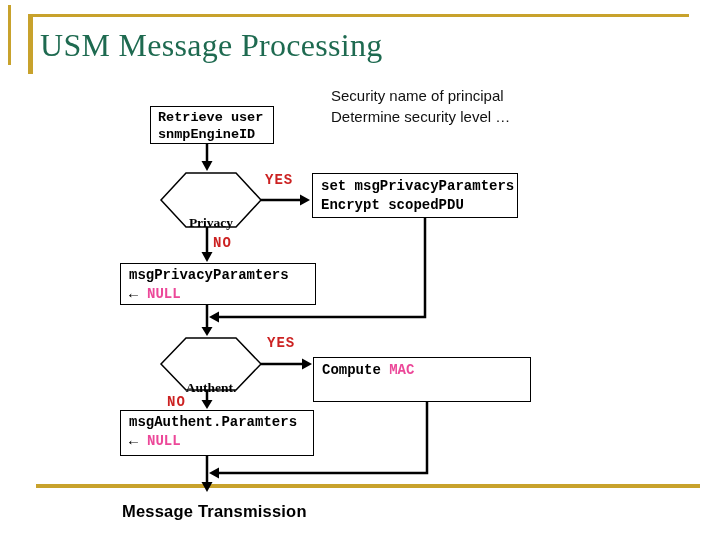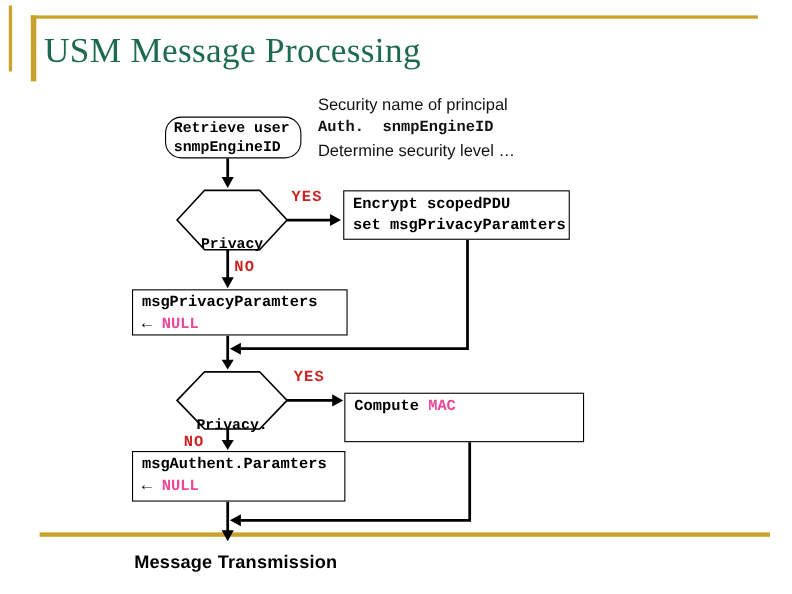--- a/index.html
+++ b/index.html
@@ -12,39 +12,39 @@
   .left-accent{left:8px;top:5px;width:3px;height:60px;background:#C8A22C;}
   .title-rule-top{left:28px;top:14px;width:661px;height:3px;background:#C8A22C;}
   .title-accent{left:28px;top:14px;width:5px;height:60px;background:#C8A22C;}
   .slide-title{
     left:40px;top:27px;font-family:"Liberation Serif", serif;
     font-size:32px;letter-spacing:0.3px;color:#1E6A50;font-weight:400;white-space:pre;text-align:right;
   }
   
   .note{left:289px;top:85px;line-height:21px;font-size:15px;color:#111;}
   .note .mono-line{font-family:"Liberation Mono","DejaVu Sans Mono",monospace;font-weight:700;font-size:14px;white-space:pre;}
-  .note div{white-space:pre;}
+  .note div{white-space:pre;margin-left:42px;}
   
   .fbox{
     box-sizing:border-box;background:#fff;border:1.5px solid #000;
     font-family:"Liberation Mono","DejaVu Sans Mono",monospace;font-weight:700;
     color:#000;
   }
   .fbox div{white-space:pre;}
-  .box-retrieve{left:150px;top:106px;width:124px;height:38px;padding:2px 0 0 7px;font-size:13.5px;line-height:17px;border-radius:15px;}
+  .box-retrieve{left:150px;top:106px;width:124px;height:38px;padding:2px 0 0 7px;font-size:13.5px;line-height:17px;}
   .box-encrypt {left:312px;top:173px;width:206px;height:45px;padding:3px 0 0 8px;font-size:14px;line-height:19px;}
   .box-privnull{left:120px;top:263px;width:196px;height:42px;padding:2px 17px 0 8px;font-size:14px;line-height:19px;}
   .box-mac     {left:313px;top:336px;width:218px;height:45px;padding:3px 0 0 8px;font-size:14px;line-height:19px;margin-top:21px;}
   .box-authnull{left:120px;top:410px;width:194px;height:46px;padding:2px 0 0 8px;font-size:14px;line-height:19px;}
   .red{color:#ec4899;}
   .null-arrow{color:#000;font-size:15px;margin-right:9px;}
   
   .hex-label{
     width:100px;text-align:center;
-    font-family:Liberation Mono, monospace;font-weight:700;
+    font-family:Liberation Serif, serif;font-weight:700;
     font-size:13.5px;line-height:18px;color:#000;white-space:pre;
   }
   .hex-privacy{left:161px;top:178px;}
   .hex-authent{left:161px;top:343px;}
   
   .branch-label{
     font-family:"Liberation Mono","DejaVu Sans Mono",monospace;font-weight:700;
     font-size:14px;color:#CC2222;letter-spacing:1px;white-space:pre;
   }
   .yes1{left:265px;top:172px;}
@@ -95,48 +95,47 @@
 
   <polyline points="427,381 427,473 219,473" fill="none" stroke="#000" stroke-width="2.5"></polyline>
   <polygon points="219,467.5 219,478.5 209,473" fill="#000"></polygon>
 
   <line x1="207" y1="456" x2="207" y2="483" stroke="#000" stroke-width="2.5"></line>
   <polygon points="201.5,482 212.5,482 207,492" fill="#000"></polygon>
 </svg>
 
 <div class="abs note">
   <div>Security name of principal</div>
-  <div class="mono-line">Auth.  snmpEngineID</div>
   <div>Determine security level …</div>
 </div>
 
 <div class="abs fbox box-retrieve">
   <div>Retrieve user</div>
   <div>snmpEngineID</div>
 </div>
 
 <div class="abs hex-label hex-privacy">
   <div>Privacy</div>
   <div>Required?</div>
 </div>
 <div class="abs branch-label yes1">YES</div>
 <div class="abs branch-label no1">NO</div>
 
 <div class="abs fbox box-encrypt">
+  <div>set msgPrivacyParamters</div>
   <div>Encrypt scopedPDU</div>
-  <div>set msgPrivacyParamters</div>
 </div>
 
 <div class="abs fbox box-privnull">
   <div>msgPrivacyParamters</div>
   <div><span class="null-arrow">←</span><span class="red">NULL</span></div>
 </div>
 
 <div class="abs hex-label hex-authent">
-  <div>Privacy.</div>
+  <div>Authent.</div>
   <div>Required?</div>
 </div>
 <div class="abs branch-label yes2">YES</div>
 <div class="abs branch-label no2">NO</div>
 
 <div class="abs fbox box-mac">
   <div><span>Compute </span><span class="red">MAC</span></div>
 </div>
 
 <div class="abs fbox box-authnull">

